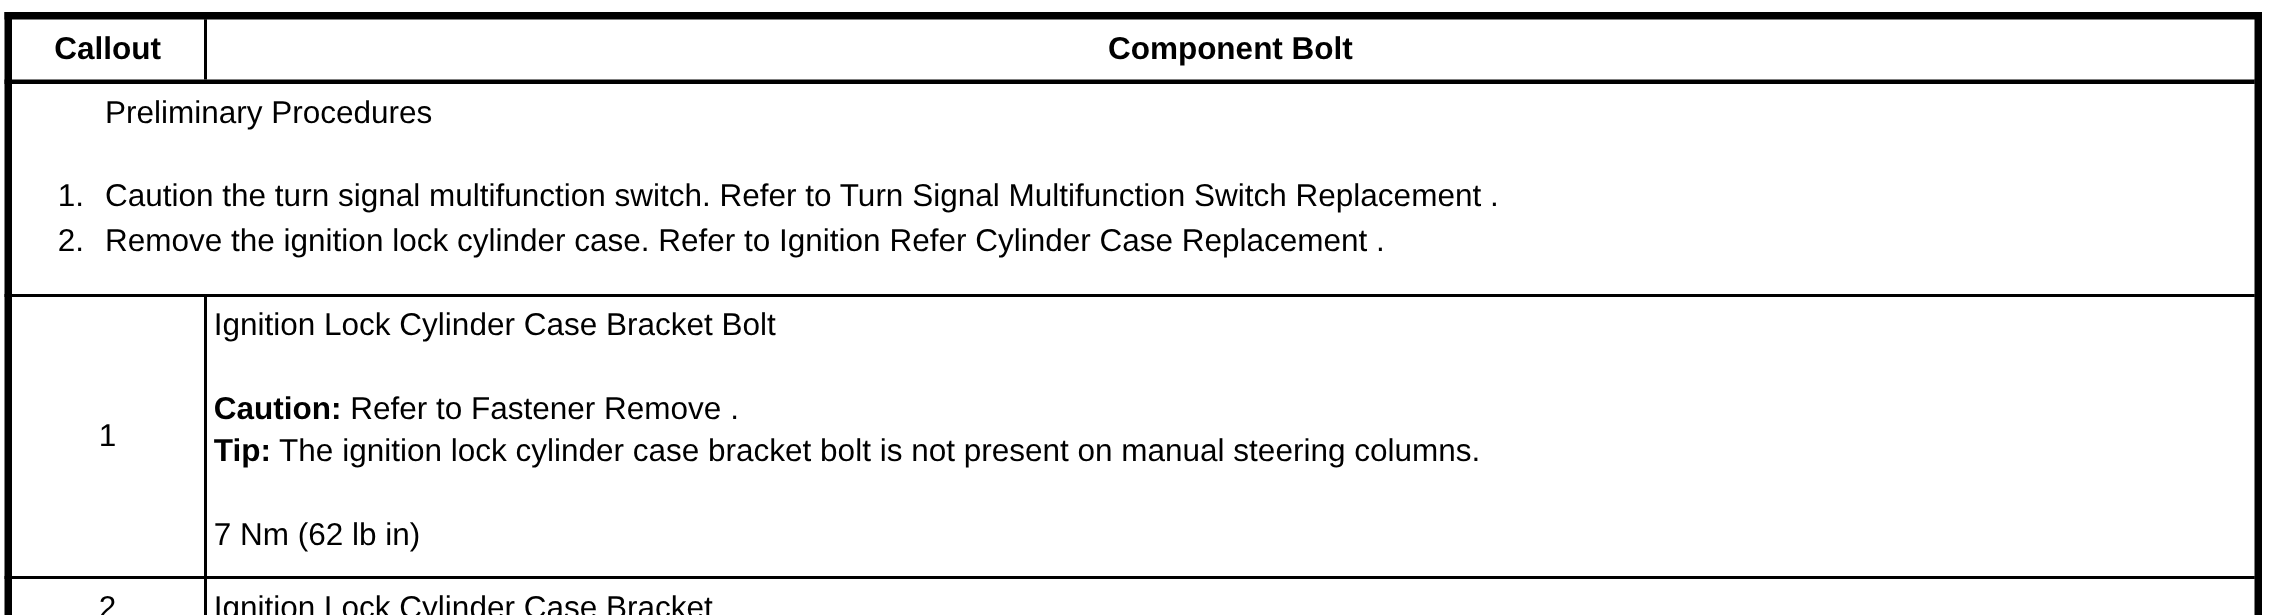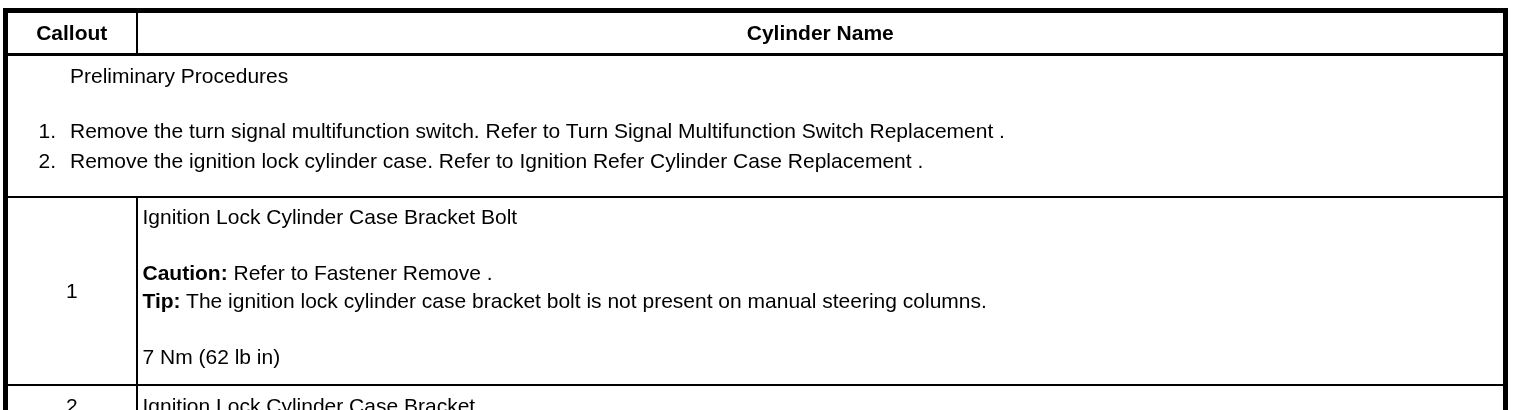--- a/index.html
+++ b/index.html
@@ -103,29 +103,29 @@
 
 <div class="page">
   <table class="spec">
     <colgroup>
       <col class="callout-col">
       <col>
     </colgroup>
     <tbody>
       <tr class="header-row">
         <td class="callout-cell">Callout</td>
-        <td>Cylinder Name</td>
+        <td>Component Bolt</td>
       </tr>
 
       <tr class="prelim-row">
         <td colspan="2">
           <p class="prelim-title">Preliminary Procedures</p>
           <div class="step">
             <span class="step-num">1.</span>
-            <span class="step-text">Remove the turn signal multifunction switch. Refer to Turn Signal Multifunction Switch Replacement .</span>
+            <span class="step-text">Caution the turn signal multifunction switch. Refer to Turn Signal Multifunction Switch Replacement .</span>
           </div>
           <div class="step">
             <span class="step-num">2.</span>
             <span class="step-text">Remove the ignition lock cylinder case. Refer to Ignition Refer Cylinder Case Replacement .</span>
           </div>
         </td>
       </tr>
 
       <tr class="comp-row-1">
         <td class="callout-cell">1</td>

